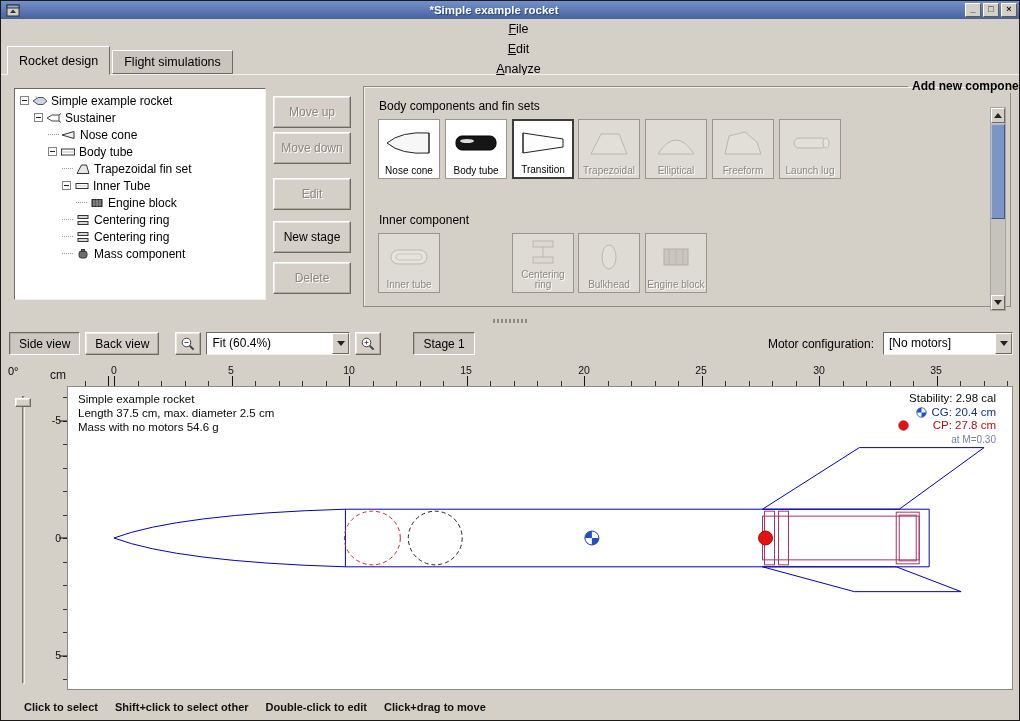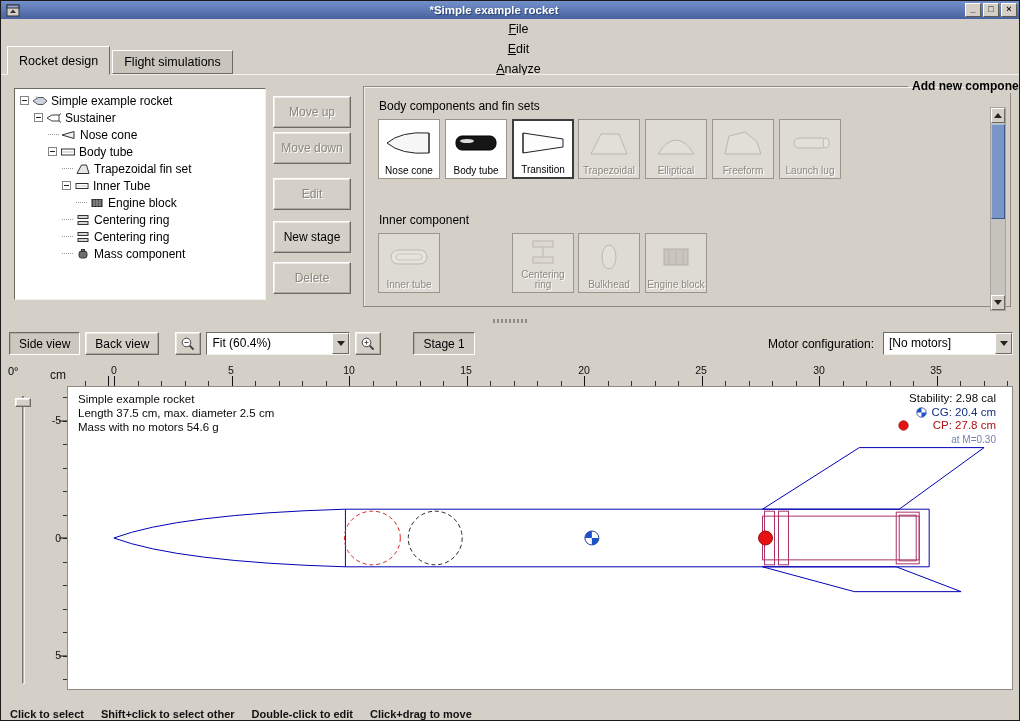--- a/index.html
+++ b/index.html
@@ -110,21 +110,21 @@
   .stab { position:absolute; right:16px; top:5px; text-align:left; font-size:11.5px; line-height:13.5px; }
   .stab .row { display:flex; align-items:center; justify-content:flex-end; gap:4px; }
   .stab .l1 { color:#0a0a0a; }
   .stab .l2 { color:#14307e; }
   .stab .l3 { color:#b01010;gap:24px; }
   .stab .l4 { color:#7383ae; font-size:10px; }
   .flight { position:absolute; left:10px; bottom:12px; color:#0000bb; font-size:11.5px; line-height:13.5px; }
   .flight .lab { display:inline-block; width:106px; }
 
   
-  .statusbar { height:26px; display:flex; align-items:flex-end; gap:17px; padding-left:9px;
+  .statusbar { height:26px; display:flex; align-items:center; gap:17px; padding-left:23px;
                font-size:11px; font-weight:bold; color:#111; background:#d4d0c8; }
 </style>
 </head>
 <body>
 
 <div class="window">
 
   <div class="titlebar">
     <svg class="app-icon" viewBox="0 0 14 13">
       <rect x="1" y="1" width="12" height="11" fill="#d4d0c8" stroke="#333"></rect>

